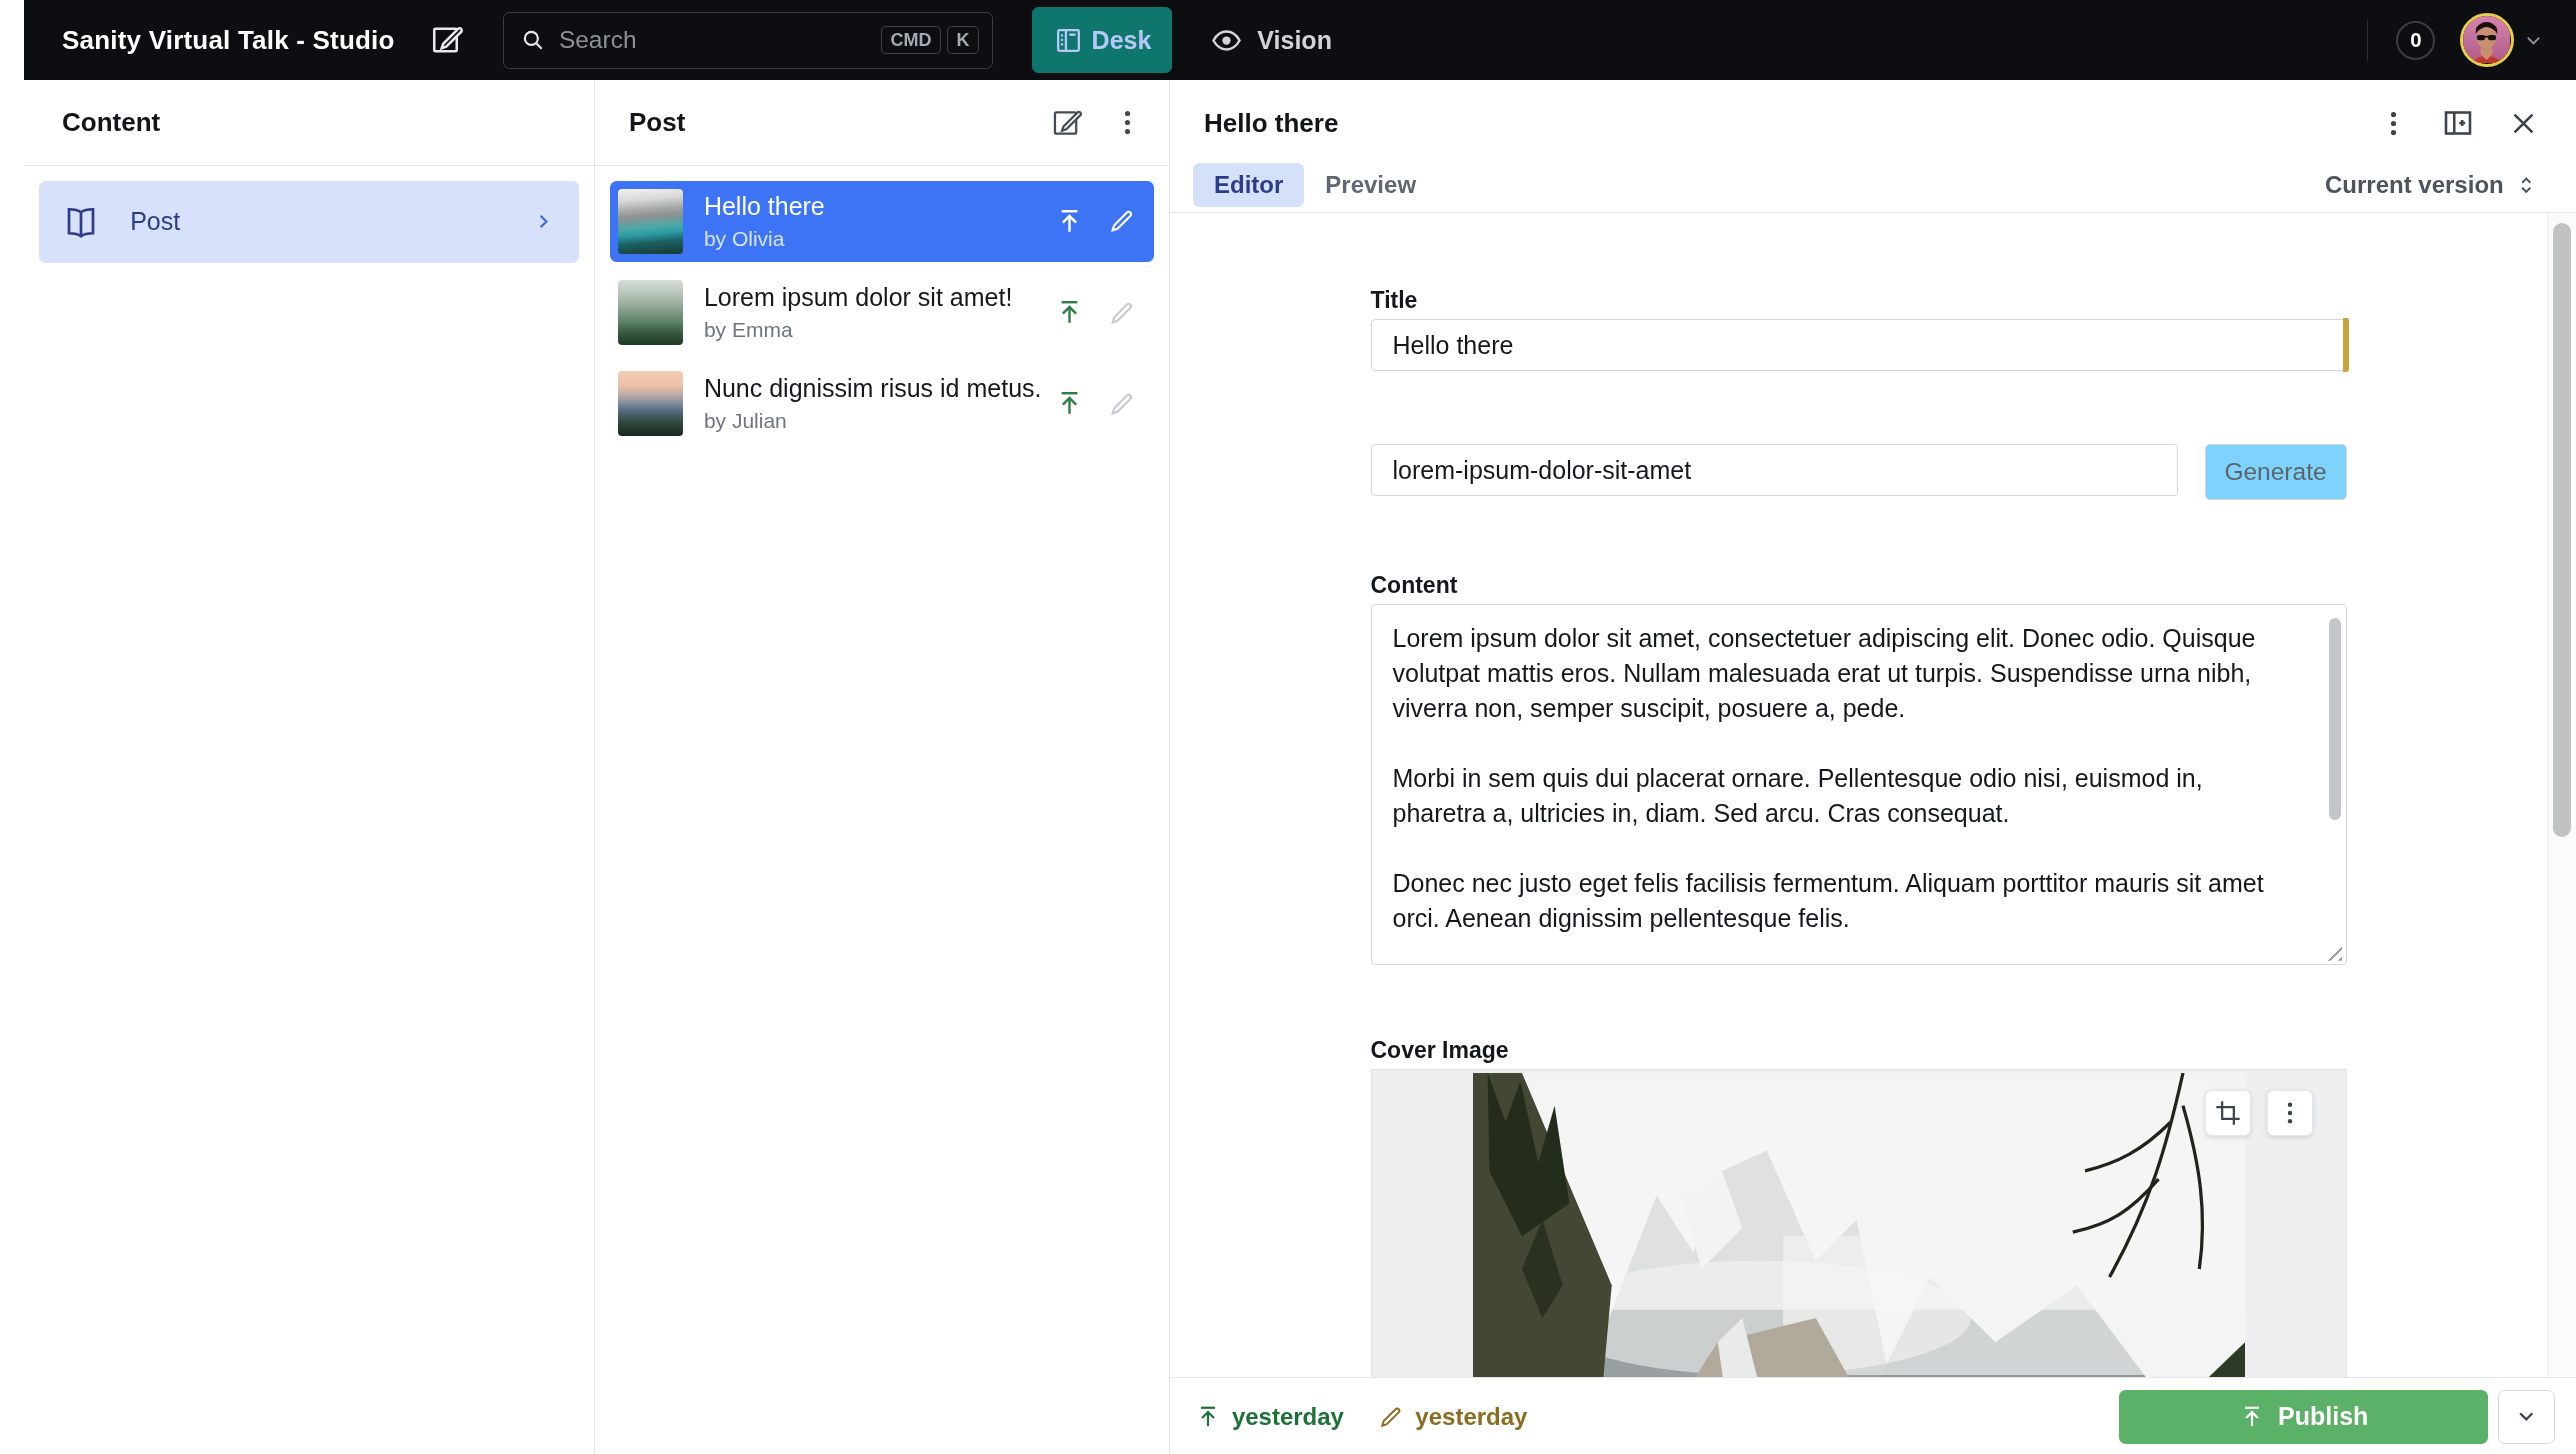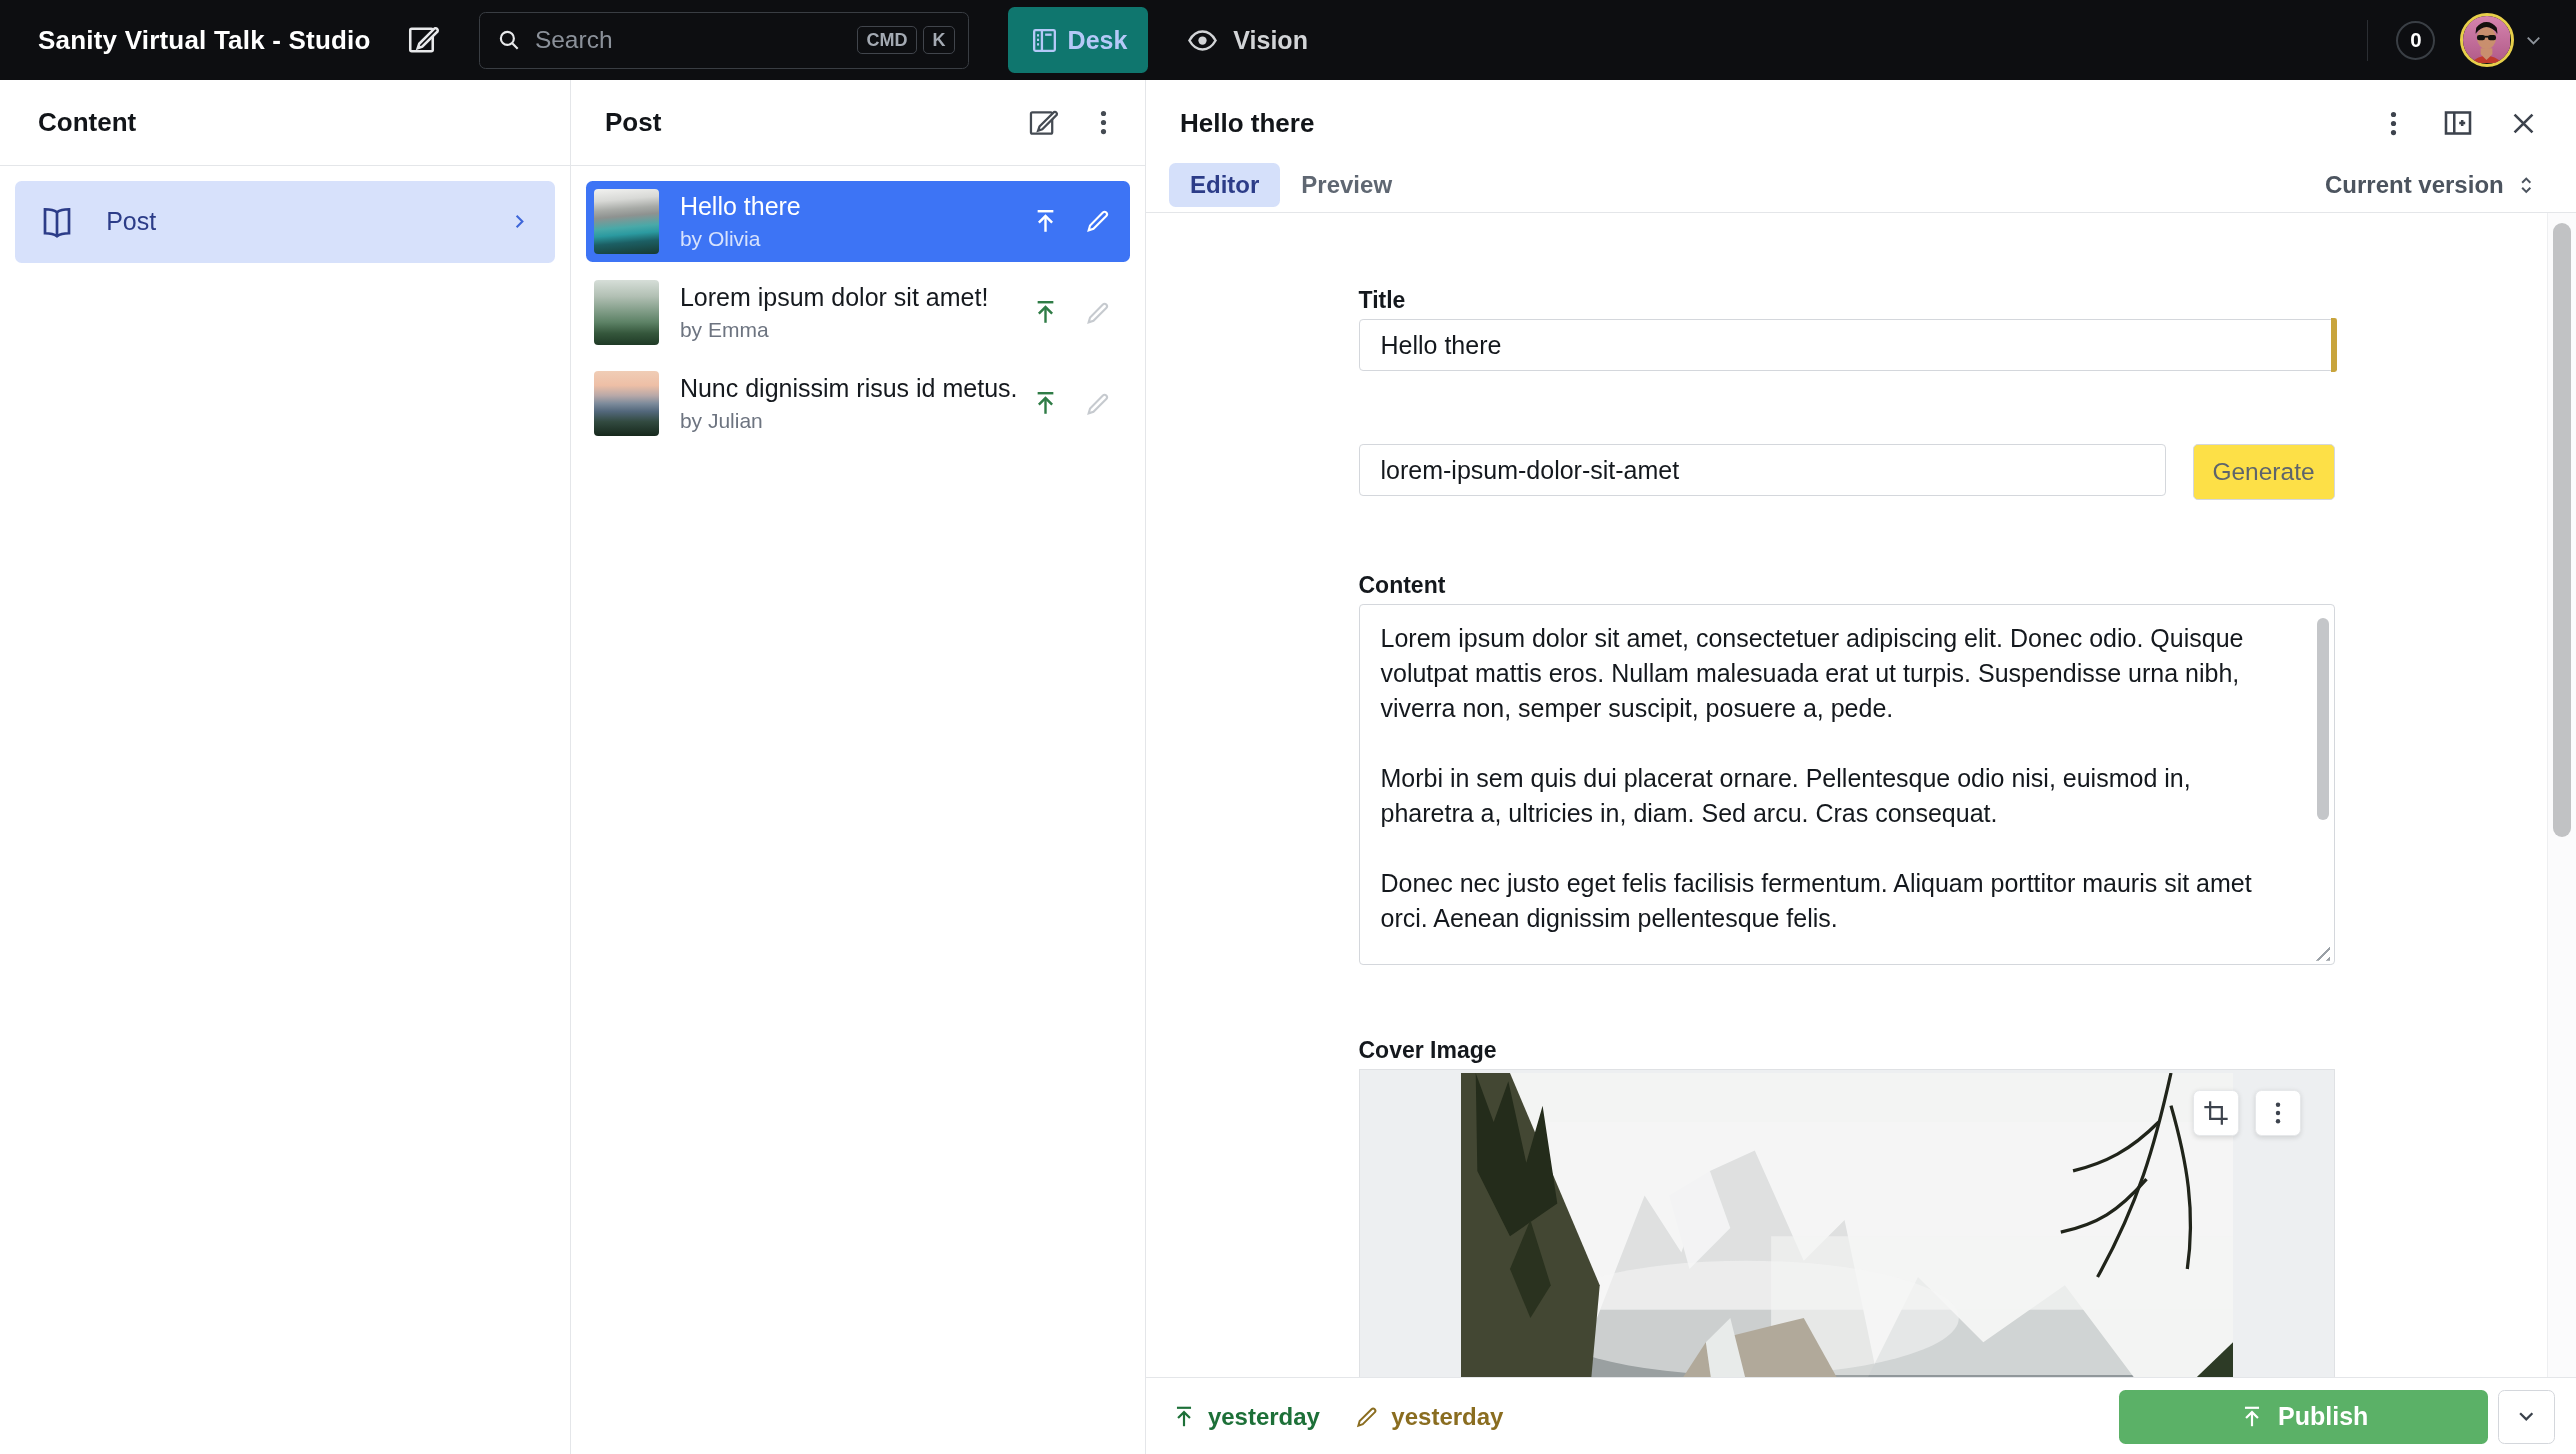--- a/index.html
+++ b/index.html
@@ -1,18 +1,18 @@
 <!DOCTYPE html>
 <html style="font-size:13px"><head>
 <meta charset="utf-8">
 <style>
   * { margin:0; padding:0; box-sizing:border-box; }
   html,body { width:2576px; height:1455px; overflow:hidden; background:#fff;
     font-family:"Liberation Sans", sans-serif; -webkit-font-smoothing:antialiased; }
-  .app { width:2576px; height:1455px; display:flex; flex-direction:column; }
+  .app { width:2576px; height:1455px; display:flex; flex-direction:column;padding-left:24px; }
 
   
   .navbar { height:80px; flex:0 0 80px; background:#0d0e11; display:flex; align-items:center; padding:0 31px 0 38px; }
   .nav-title { color:#fff; font-size:26px; font-weight:bold; letter-spacing:0.2px; white-space:nowrap; }
   .icon-btn { display:flex; align-items:center; justify-content:center; background:none; border:none; cursor:pointer; }
   .nav-compose { margin-left:34px; color:#e8e9eb; }
   .search-box { margin-left:38px; width:490px; height:57px; border:1.6px solid #393d43; border-radius:6.5px;
     display:flex; align-items:center; padding:0 13px 0 16.3px; color:#8b919a; background:#0d0e11; }
   .search-box .search-label { font-size:24.5px; margin-left:13px; color:#8b919a; flex:1; text-align:left; }
   .keycap { border:1.6px solid #41454c; border-radius:4.9px; color:#a4aab3; font-size:18px; font-weight:bold;
@@ -90,21 +90,21 @@
   .form-wrap { height:100%; padding-right:29px; overflow:hidden; }
   .form { width:976px; margin:0 auto; padding-top:75px; }
   .field + .field { margin-top:73px; }
   .field-label { font-size:23px; line-height:24.5px; font-weight:bold; color:#14181d; margin-bottom:6.5px; display:block; }
   .text-input { position:relative; height:52px; border:1.6px solid #d4d7dc; border-radius:4.1px; display:flex; align-items:center; background:#fff; }
   .text-input input { border:none; outline:none; background:transparent; font-family:"Liberation Sans",sans-serif;
     font-size:25px; color:#14181d; padding:0 21px; width:100%; height:100%; }
   .changed-bar { position:absolute; top:-1.6px; bottom:-1.6px; right:-3.3px; width:5.7px; background:#c8a43c; border-radius:0 2.4px 2.4px 0; }
   .slug-row { display:flex; gap:27px; }
   .slug-row .text-input { flex:1; }
-  .generate-btn { width:142px; height:56px; border:1.6px solid #d4d7dc; border-radius:4.9px; background:#fde047;
+  .generate-btn { width:142px; height:56px; border:1.6px solid #d4d7dc; border-radius:4.9px; background:#7dd3fc;
     font-family:"Liberation Sans",sans-serif; font-size:24.5px; font-weight:500; color:#5d646c; cursor:pointer; }
   .textarea-box { position:relative; height:361px; border:1.6px solid #d4d7dc; border-radius:4.1px; overflow:hidden; background:#fff; }
   .textarea-text { padding:16.3px 49px 0 21px; font-size:25px; line-height:35px; color:#14181d; }
   .textarea-text p { margin:0 0 35px 0; }
   .ta-thumb { position:absolute; top:13px; right:4.1px; width:12.2px; height:202px; background:#c4c6c9; border-radius:6.5px; cursor:grab; }
   .ta-resize { position:absolute; right:3.3px; bottom:3.3px; width:21px; height:21px; cursor:nwse-resize;
     background:repeating-linear-gradient(135deg, transparent 0 4.9px, #9aa0a6 4.9px 7.3px); clip-path:polygon(100% 0, 100% 100%, 0 100%); }
   .cover-box { position:relative; height:506px; border:1.6px solid #dfe1e4; background:#edeff1; overflow:hidden; }
   .cover-img { position:absolute; top:3.3px; left:50%; transform:translateX(-50%); width:772px; height:653px; }
   .cover-btn { position:absolute; top:19.6px; width:46px; height:46px; background:#fff; border:1.6px solid #e6e8ea;

